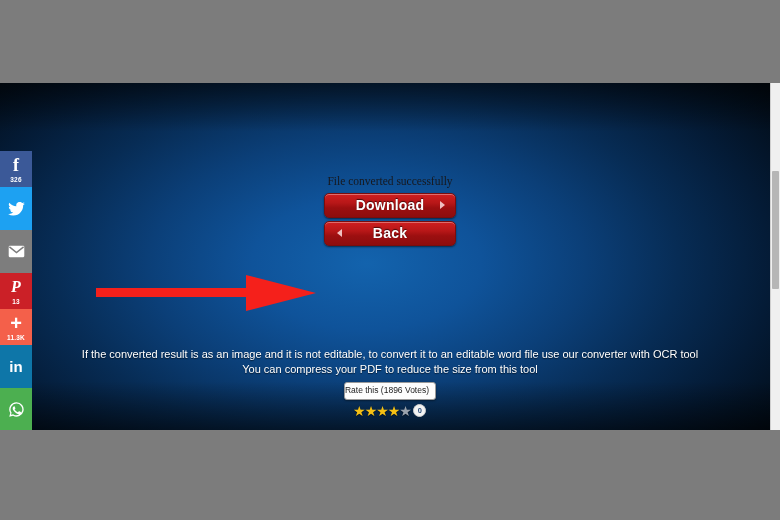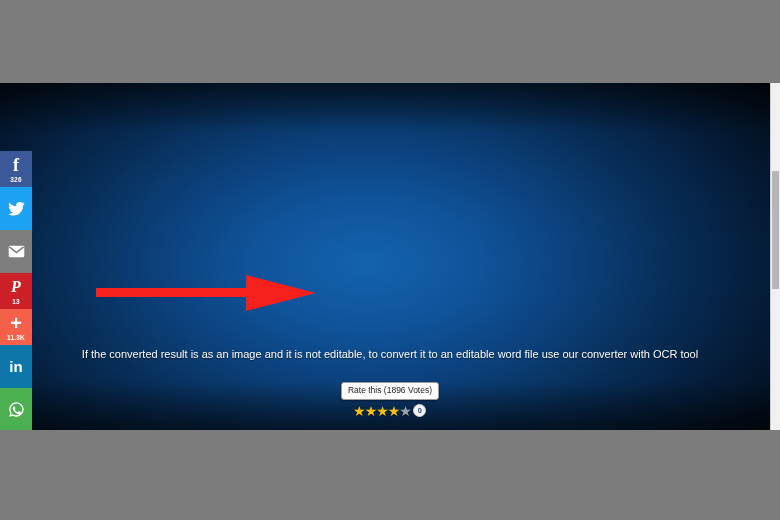--- a/index.html
+++ b/index.html
@@ -111,21 +111,21 @@
   }
 
   
   #rating-block{
     position:absolute;left:0;right:0;top:299px;
     display:flex;flex-direction:column;align-items:center;
   }
   #rate-tooltip{
     background:#fdfdfd;border:1px solid #9a9a9a;border-radius:3px;
     color:#222;font-size:8.5px;line-height:1;
-    padding:3px 6px 4px 6px;white-space:nowrap;
+    padding:3px 6px 4px 0;white-space:nowrap;
     box-shadow:0 1px 2px rgba(0,0,0,.4);
   }
   #stars{display:flex;align-items:center;margin-top:4px;gap:0px;}
   .star{font-size:14px;line-height:1;margin:0 -0.5px;
         text-shadow:0 1px 1px rgba(0,0,0,.5);}
   .star.on{color:#f5c014;}
   .star.off{color:#9aa3ad;}
   #rate-badge{
     width:11px;height:11px;border-radius:50%;
     background:#f3f3f3;border:1px solid #cfcfcf;
@@ -188,23 +188,37 @@
           </svg>
         </div>
       </div>
     </div>
 
   <svg id="arrow-pointer" width="222" height="40" viewBox="0 0 222 40">
     <rect x="0" y="15" width="158" height="9" fill="#f5201b"></rect>
     <polygon points="150,2 150,38 220,20" fill="#f5201b"></polygon>
   </svg>
 
+  <div id="center-block">
+    <div id="status-text">File converted successfully</div>
+
+    <div class="action-btn">
+      <span class="btn-label">Download</span>
+      <span class="tri tri-right"></span>
+    </div>
+
+    <div class="action-btn">
+      <span class="tri tri-left"></span>
+      <span class="btn-label">Back</span>
+    </div>
+  </div>
 
   <div id="info-block">
     <div class="info-line">If the converted result is as an image and it is not editable, to convert it to an editable word file use our converter with OCR tool</div>
+    <div class="info-line">You can compress your PDF to reduce the size from this tool</div>
   </div>
 
   <div id="rating-block">
     <div id="rate-tooltip">Rate this (1896 Votes)</div>
     <div id="stars">
       <span class="star on">★</span>
       <span class="star on">★</span>
       <span class="star on">★</span>
       <span class="star on">★</span>
       <span class="star off">★</span>

